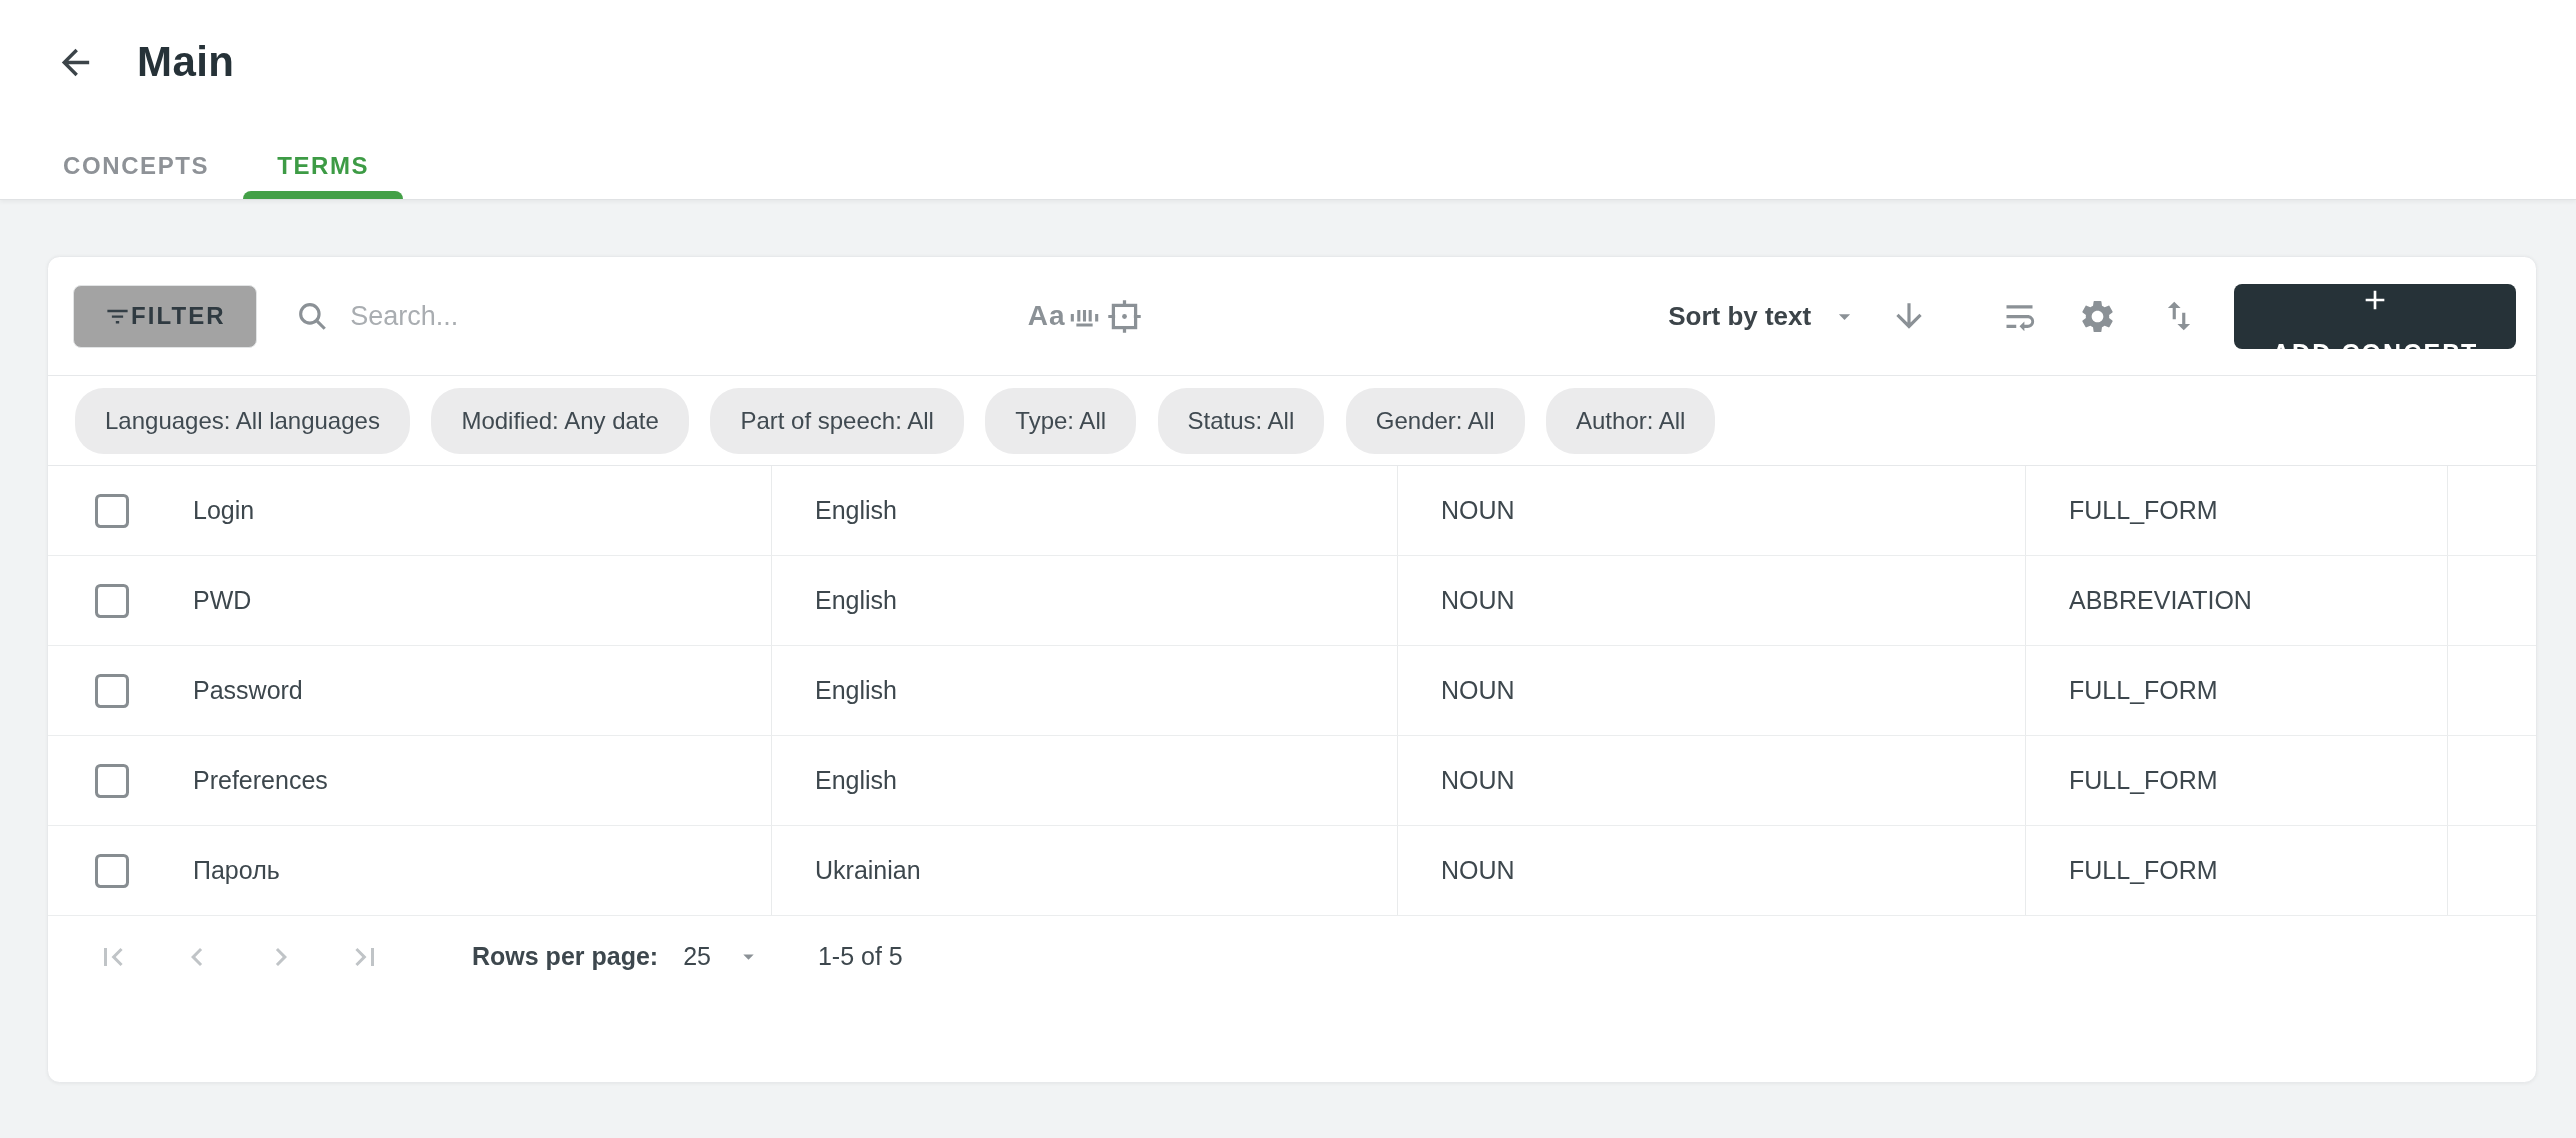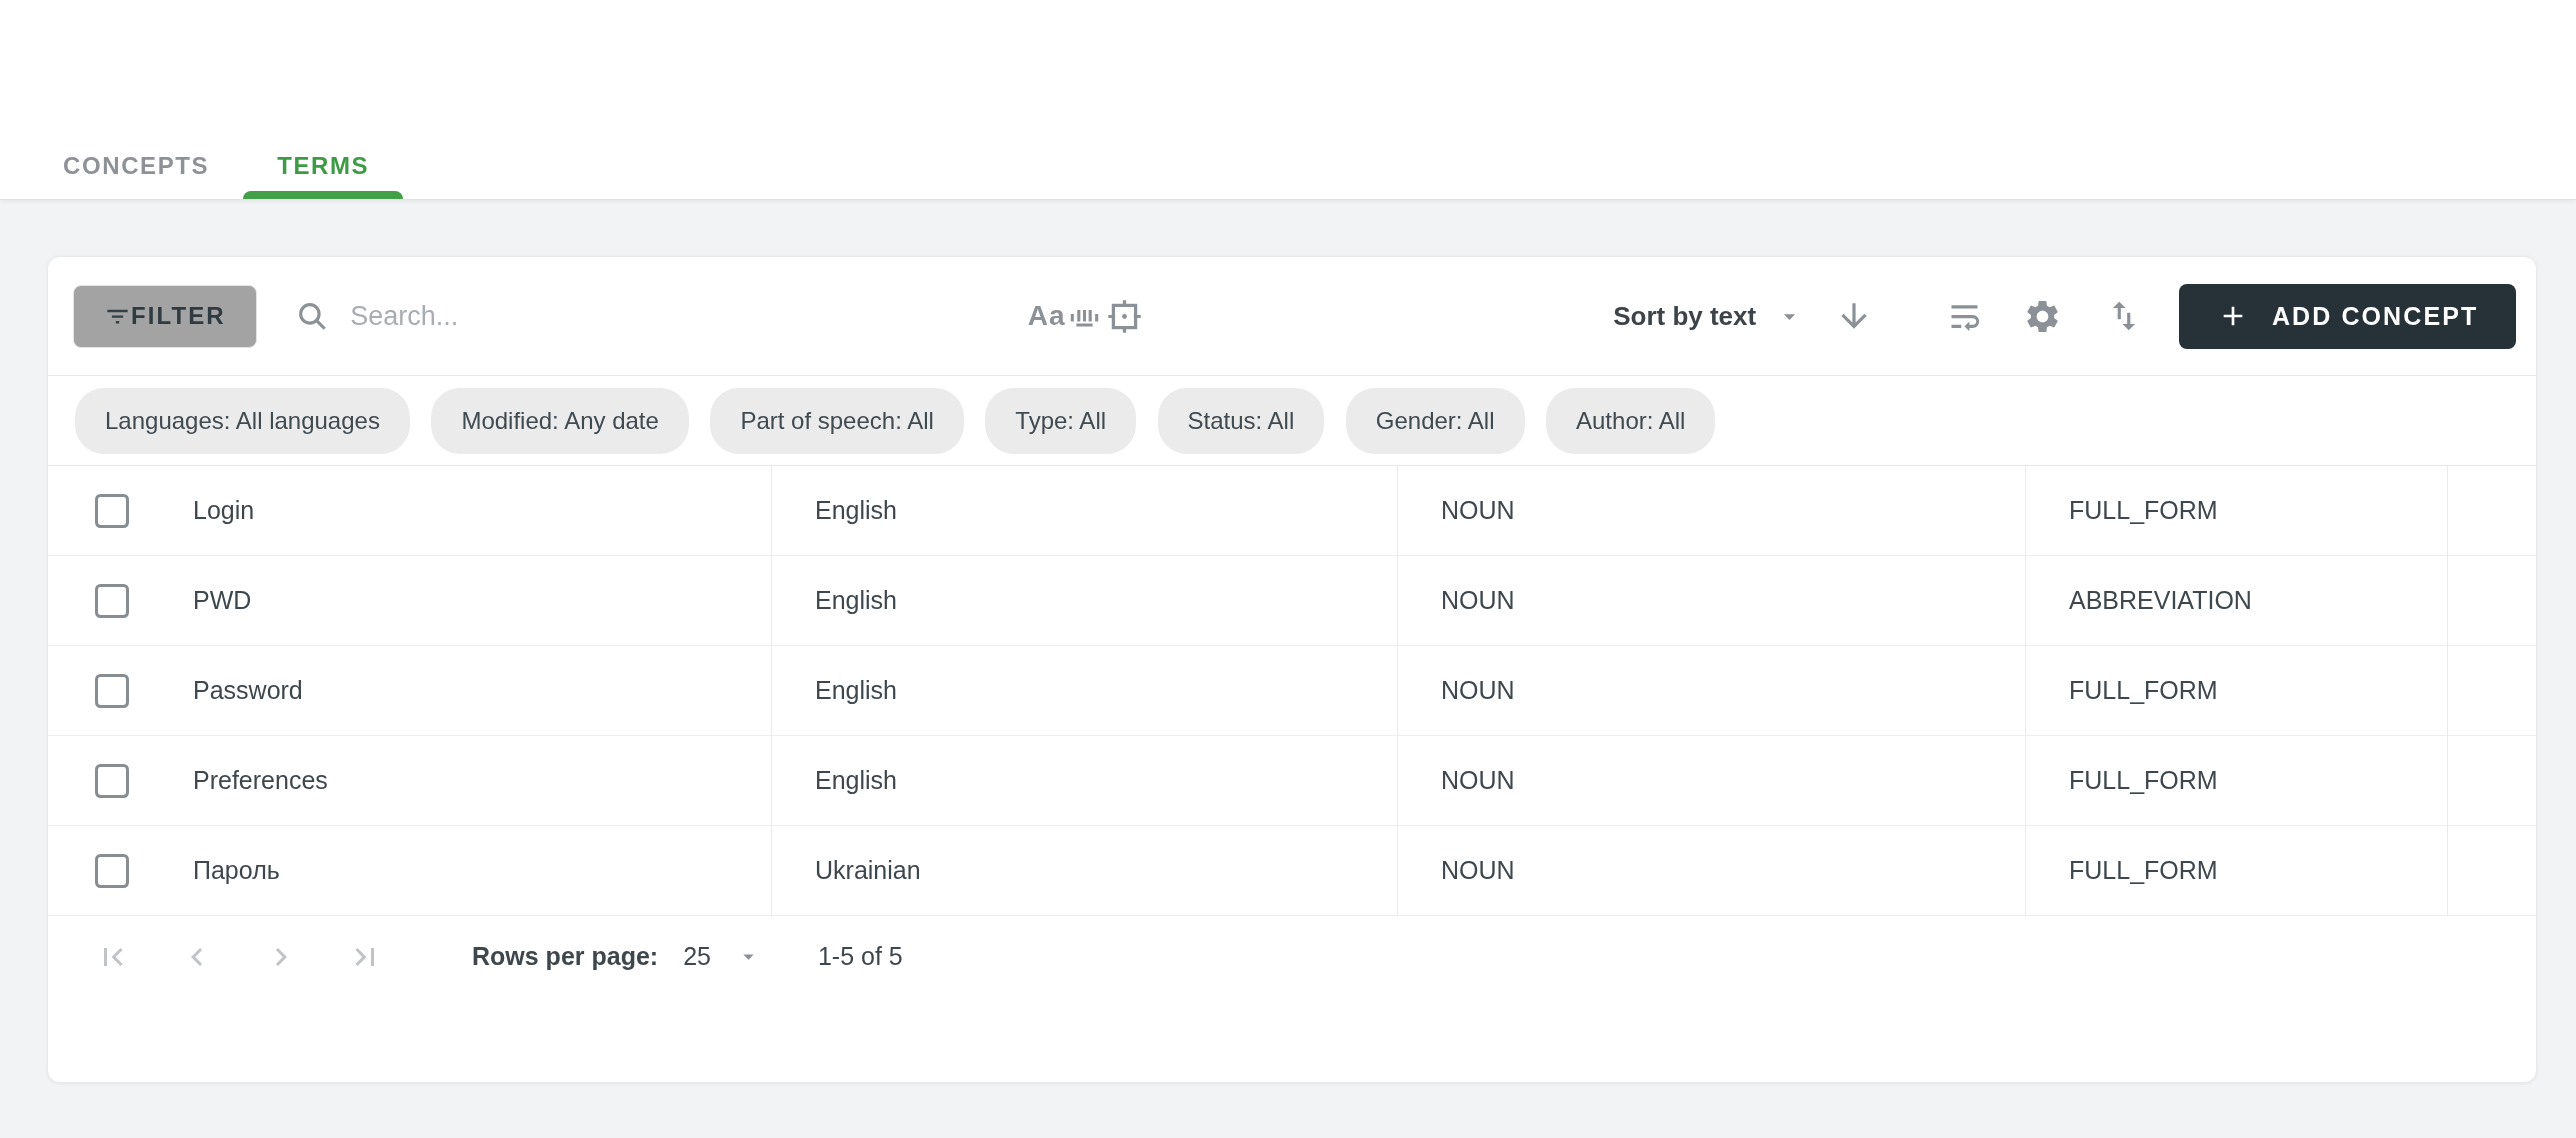--- a/index.html
+++ b/index.html
@@ -62,21 +62,21 @@
   .match-case { font-size:28px; font-weight:700; color:#8b9196; letter-spacing:0.9px; }
   .sort-group { margin-left:auto; display:flex; align-items:center; }
   .sort-select { display:flex; align-items:center; cursor:pointer; }
   .sort-label { font-size:26px; color:#3c4449;font-weight:bold; }
   .sort-caret { margin-left:19.7px; color:#8b9196; }
   .ml36 { margin-left:32px; } .ml44 { margin-left:39px; } .ml48 { margin-left:43px; } .ml80 { margin-left:72px; }
   .add-btn {
     margin-left:36px; height:65px; padding:0 38px;
     background:#263238; color:#fff; border:none; border-radius:8px;
     display:flex; align-items:center; gap:23px;
-    font-family:inherit; font-size:25px; font-weight:700; letter-spacing:2.1px; cursor:pointer;
+    font-family:inherit; font-size:25px; font-weight:700; letter-spacing:2.1px; cursor:pointer;flex-direction:column;
   }
 
   
   .chips-row { height:90px; display:flex; align-items:center; gap:21.5px; padding:0 27px; border-bottom:0.9px solid #e6e8ea; }
   .chip {
     height:66px; padding:0 30px; display:flex; align-items:center;
     background:#ebebec; border:none; border-radius:29px;
     font-family:inherit; font-size:24px; color:#404a51; cursor:pointer; white-space:nowrap;
   }
 
@@ -102,20 +102,30 @@
   .rpp-label { margin-left:41px; font-weight:700; color:#3d474d; }
   .rpp-select { display:flex; align-items:center; margin-left:25px; cursor:pointer; }
   .rpp-value { font-size:25px; color:#3d474d; }
   .rpp-caret { margin-left:25px; color:#8b9196; }
   .range-label { margin-left:57px; }
 </style>
 </head>
 <body>
 
 <header class="topbar">
+  <div class="title-row">
+    <button class="back-btn">
+      <span>
+        <svg width="41" height="41" viewBox="0 0 24 24" fill="currentColor">
+            <path d="M20 11H7.83l5.59-5.59L12 4l-8 8 8 8 1.41-1.41L7.83 13H20v-2z"></path>
+          </svg>
+      </span>
+    </button>
+    <h1 class="page-title">Main</h1>
+  </div>
   <nav class="tabs">
     <button class="tab">CONCEPTS</button>
     <button class="tab active">TERMS</button>
   </nav>
 </header>
 
 <main class="card">
 
   <div class="toolbar">
     <button class="filter-btn">

